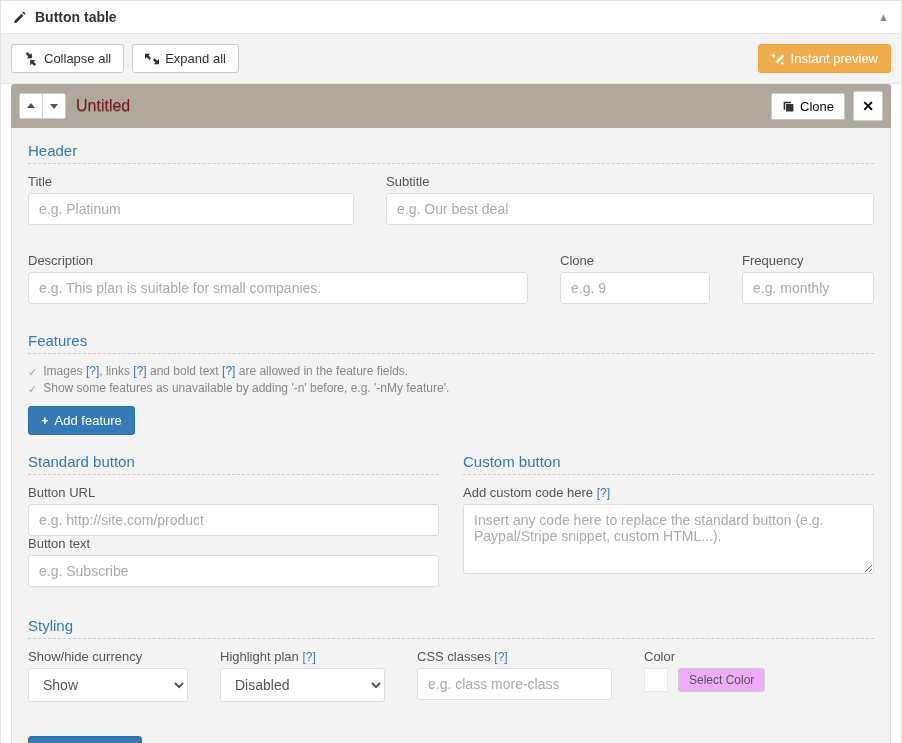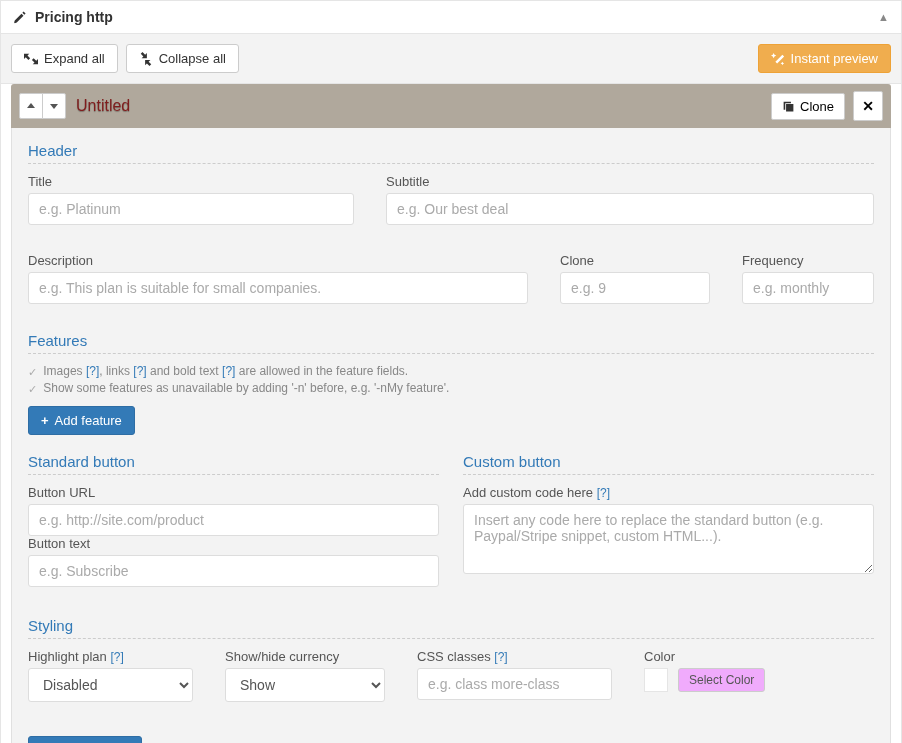--- a/index.html
+++ b/index.html
@@ -44,40 +44,40 @@
 </head>
 <body>
 
 <div class="panel">
   <div class="panel-header">
     <span class="edit-icon">
       <svg width="14" height="14" viewBox="0 0 16 16">
           <path fill="#333" d="M12.1 1.6l2.3 2.3-1.4 1.4-2.3-2.3 1.4-1.4zM2 12l7.7-7.7 2.3 2.3L4.3 14.3 2 15l-.7-.7L2 12z"></path>
         </svg>
     </span>
-    <span class="panel-title">Pricing http</span>
+    <span class="panel-title">Button table</span>
     <span class="panel-collapse">▲</span>
   </div>
 
   <div class="toolbar">
+    <button class="btn">
+      <span>
+          <svg width="14" height="14" viewBox="0 0 16 16">
+            <path fill="#333" d="M7 7H3l2-2-3-3 2-2 3 3 2-2v6H7zm2 2h4l-2 2 3 3-2 2-3-3-2 2V9h2z"></path>
+          </svg>
+        </span>
+      <span>Collapse all</span>
+    </button>
     <button class="btn">
       <span>
           <svg width="14" height="14" viewBox="0 0 16 16">
             <path fill="#333" d="M2 2h4L4 4l3 3-2 2-3-3-2 2V2zm12 12h-4l2-2-3-3 2-2 3 3 2-2v6h-2z"></path>
           </svg>
         </span>
       <span>Expand all</span>
-    </button>
-    <button class="btn">
-      <span>
-          <svg width="14" height="14" viewBox="0 0 16 16">
-            <path fill="#333" d="M7 7H3l2-2-3-3 2-2 3 3 2-2v6H7zm2 2h4l-2 2 3 3-2 2-3-3-2 2V9h2z"></path>
-          </svg>
-        </span>
-      <span>Collapse all</span>
     </button>
     <div class="spacer"></div>
     <button class="btn btn-warning">
       <span>
           <svg width="14" height="14" viewBox="0 0 16 16">
             <path fill="#fff" d="M3 1l1 2 2 1-2 1-1 2-1-2-2-1 2-1 1-2zm10 2l-8 8 2 2 8-8-2-2zM13 11l.7 1.4 1.4.7-1.4.7L13 15l-.7-1.4-1.4-.7 1.4-.7L13 11z"></path>
           </svg>
         </span>
       <span>Instant preview</span>
     </button>
@@ -186,33 +186,33 @@
               <span class="help-link">[?]</span>
             </span>
             <textarea class="textarea" placeholder="Insert any code here to replace the standard button (e.g. Paypal/Stripe snippet, custom HTML...)." style=""></textarea>
           </div>
         </div>
       </div>
 
       <div class="section-title" style="margin-top:18px">Styling</div>
       <hr class="dashed">
       <div class="row">
+        <div class="col" style="flex:0 0 160px">
+          <span class="label">Show/hide currency</span>
+          <select class="select">
+            <option>Show</option>
+          </select>
+        </div>
         <div class="col" style="flex:0 0 165px">
           <span class="label">
             <span>Highlight plan</span>
             <span class="help-link">[?]</span>
           </span>
           <select class="select">
             <option>Disabled</option>
-          </select>
-        </div>
-        <div class="col" style="flex:0 0 160px">
-          <span class="label">Show/hide currency</span>
-          <select class="select">
-            <option>Show</option>
           </select>
         </div>
         <div class="col" style="flex:0 0 195px">
           <span class="label">
             <span>CSS classes</span>
             <span class="help-link">[?]</span>
           </span>
           <input class="input" placeholder="e.g. class more-class" style="">
         </div>
         <div class="col">

